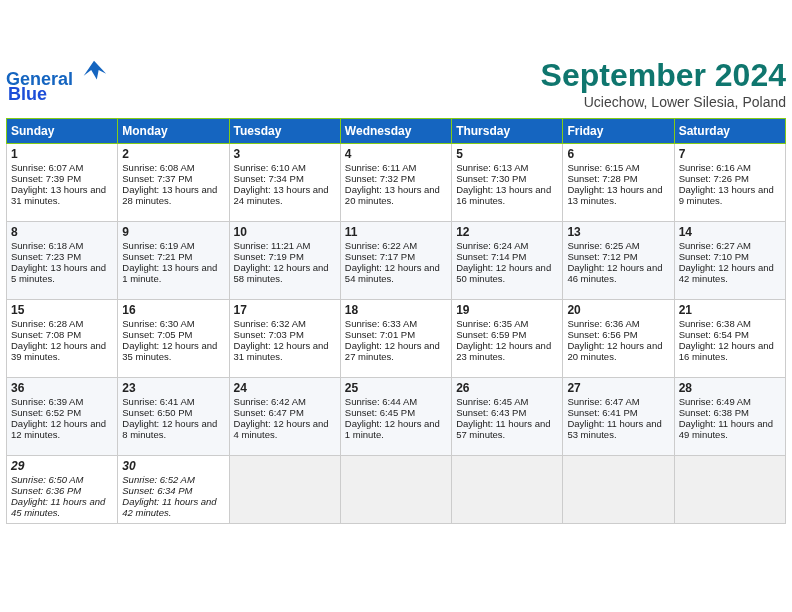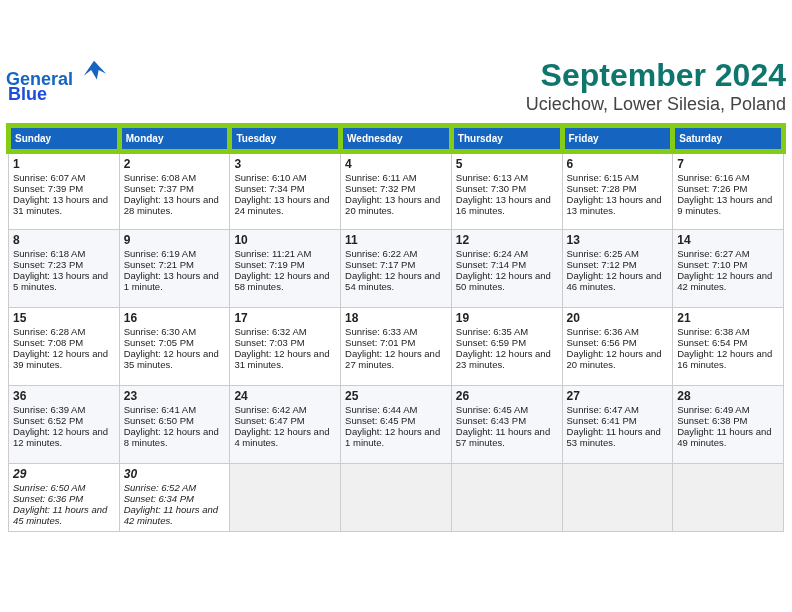--- a/index.html
+++ b/index.html
@@ -42,36 +42,36 @@
     }
     .title-block {
       text-align: right;
     }
     .month-title {
       font-size: 32px;
       font-weight: bold;
       color: #0f766e;
     }
     .location {
-      font-size: 18px;
+      font-size: 14px;
       color: #444;
     }
     table {
       width: 100%;
       border-collapse: collapse;
       table-layout: fixed;
     }
     th {
       background-color: #1565c0;
       color: #fff;
-      font-size: 10px;
+      font-size: 12px;
       font-weight: bold;
       padding: 5px 4px;
       text-align: left;
-      border: 5px solid #84cc16;
+      border: 1px solid #84cc16;
     }
     td {
       border: 1px solid #ccc;
       vertical-align: top;
       padding: 3px 4px;
       font-size: 9.5px;
       color: #222;
       height: 78px;
       background: #fff;
     }

